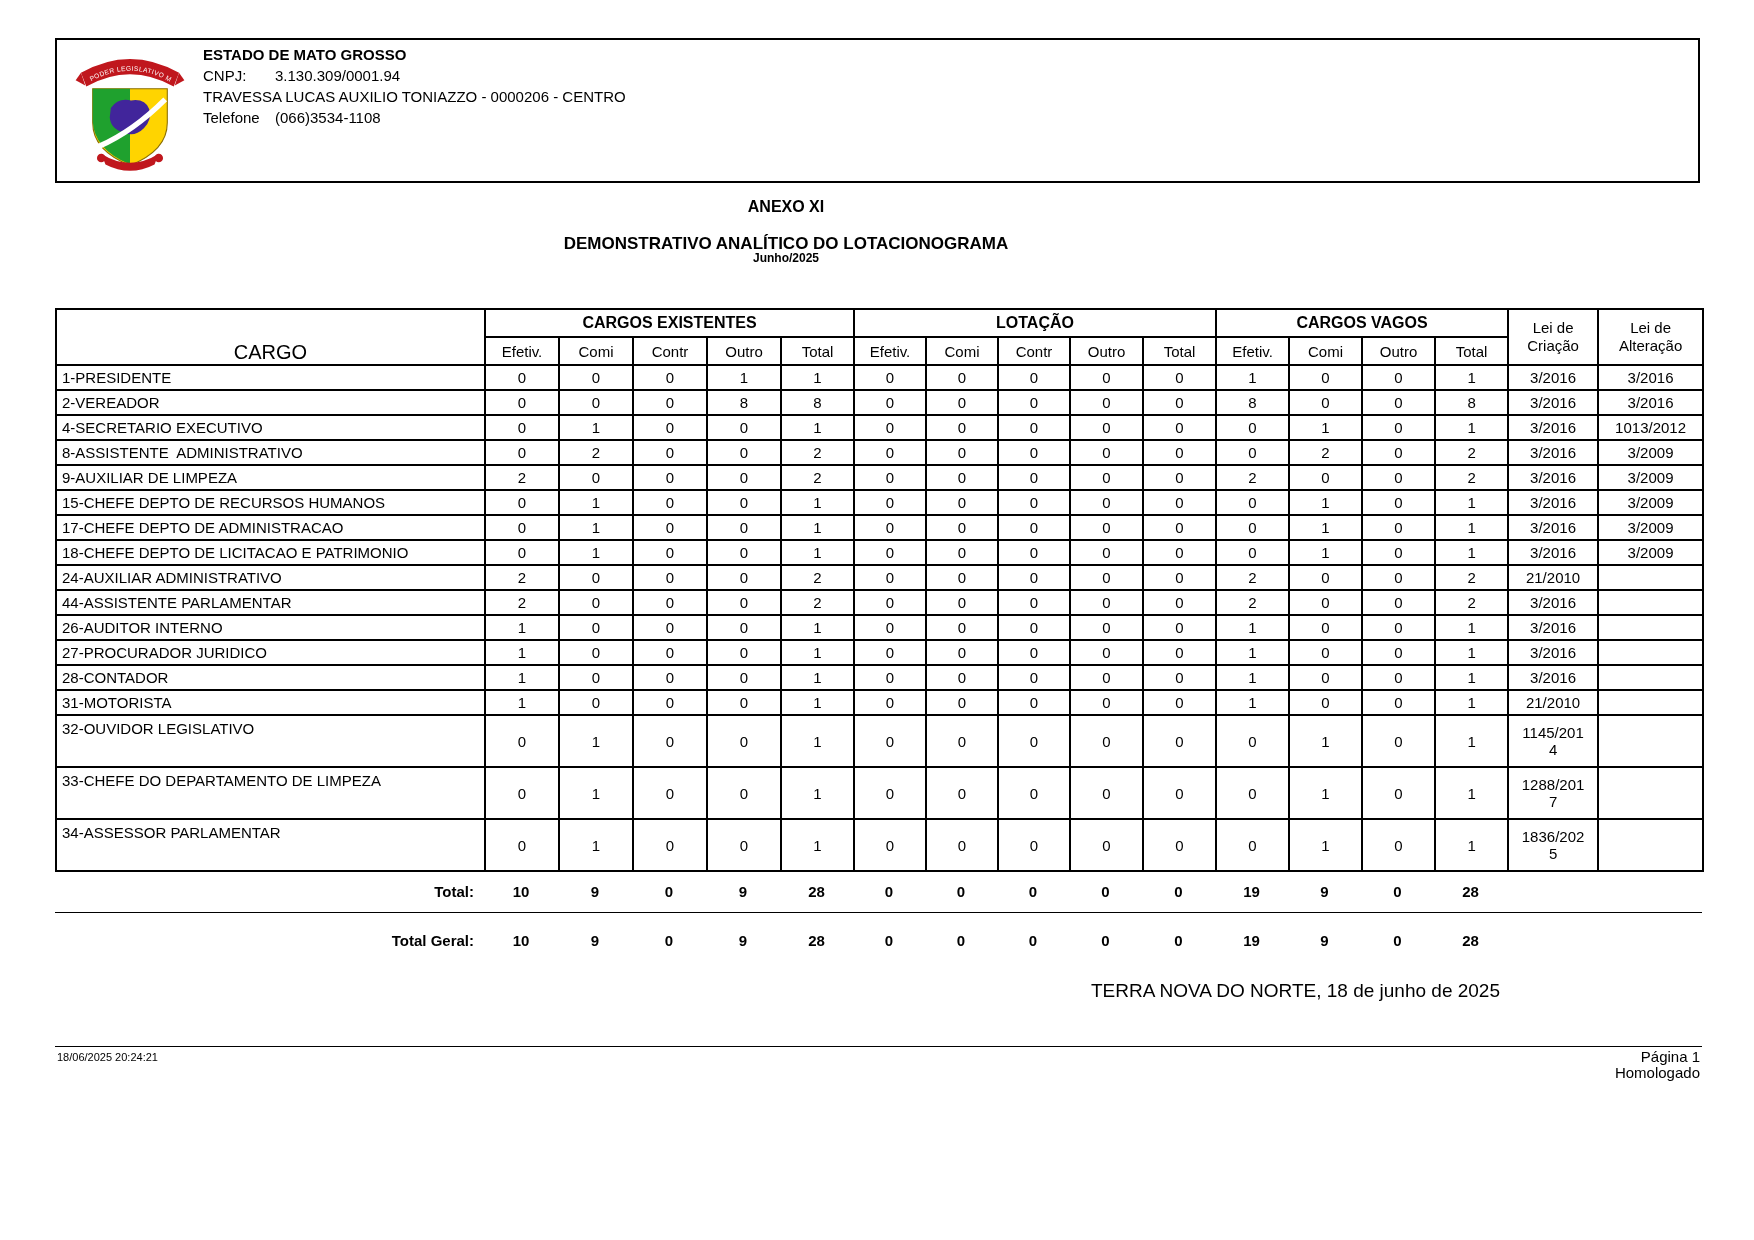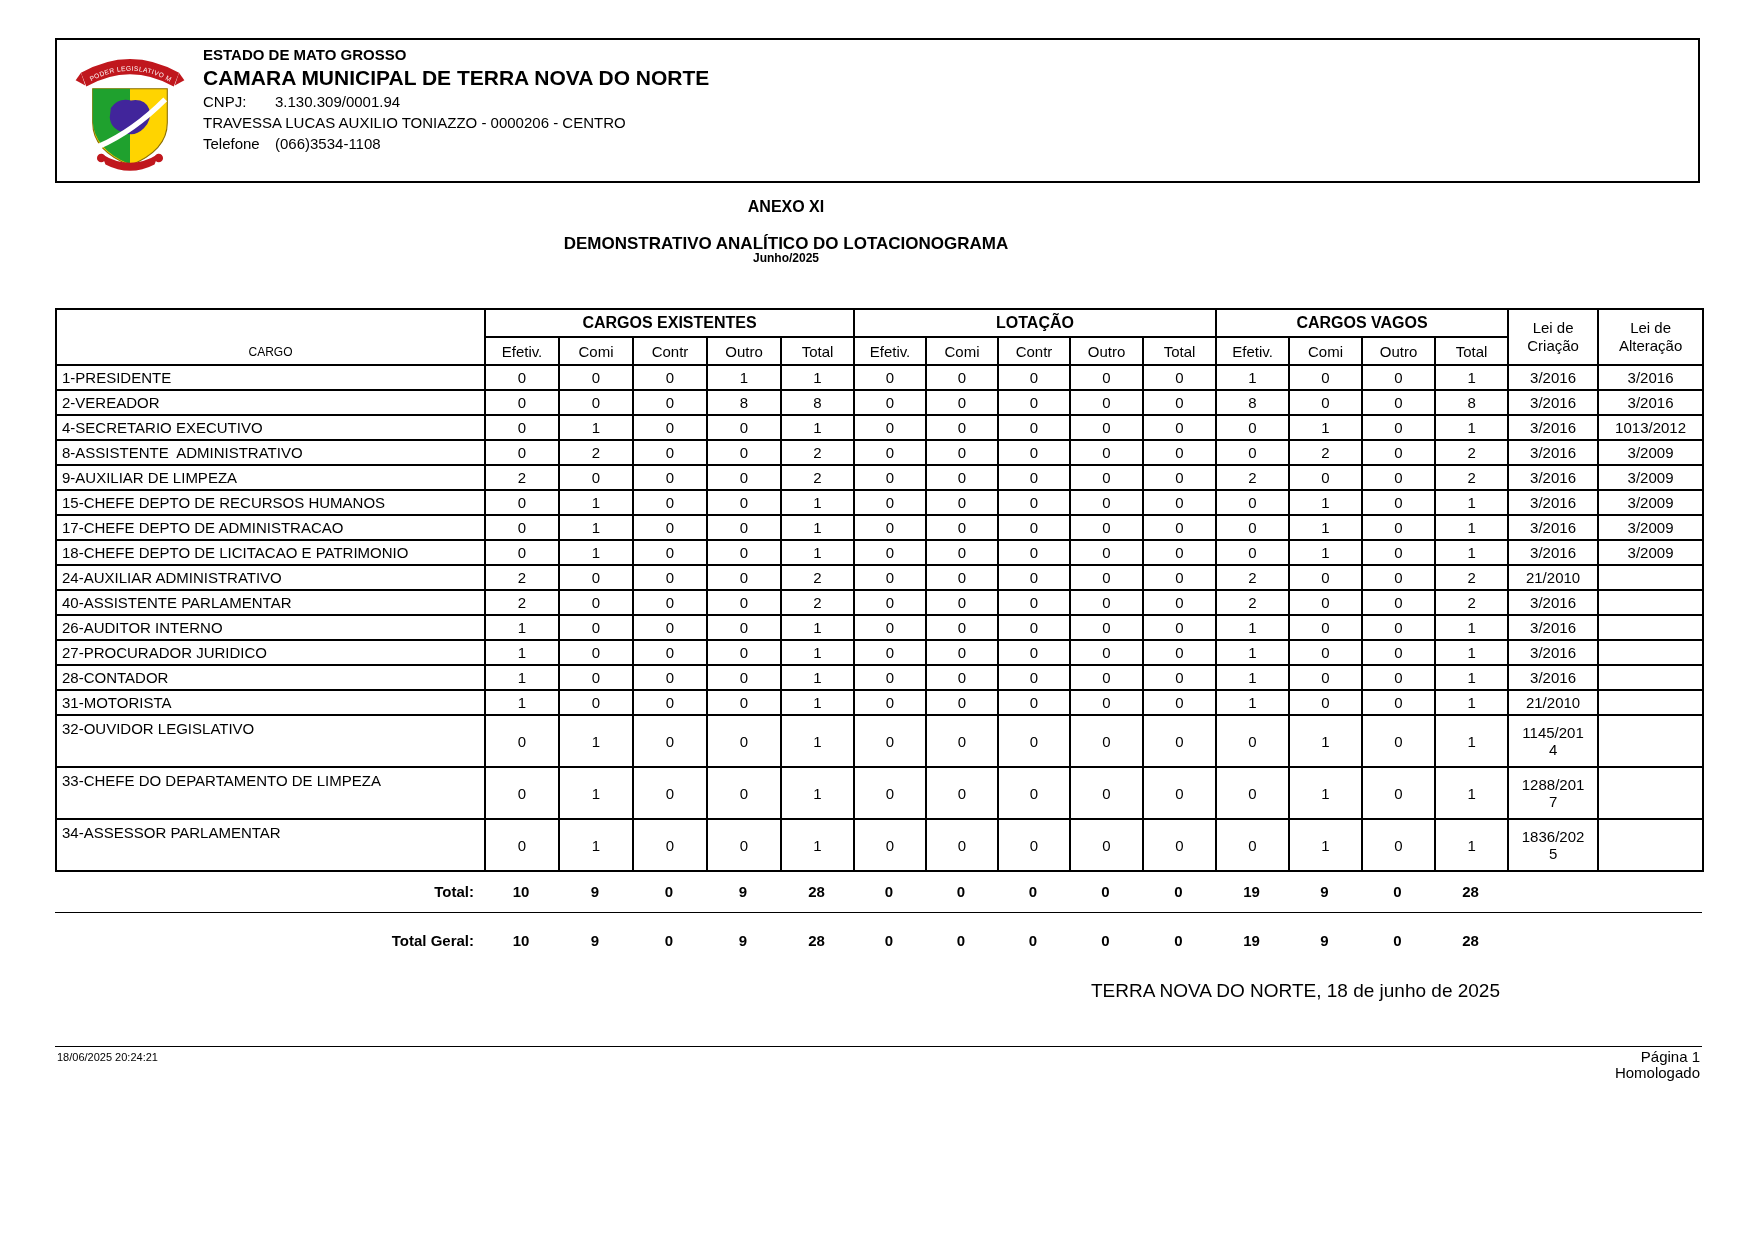--- a/index.html
+++ b/index.html
@@ -24,21 +24,21 @@
   .doc-title     { top:234px; font-size:17px; font-weight:bold; }
   .period-title  { top:251px; font-size:12px; font-weight:bold; }
   
   .table-wrap { position:absolute; left:55px; top:308px; width:1647px; }
   table.grid { border-collapse:collapse; table-layout:fixed; width:1647px; }
   table.grid th, table.grid td {
     border:2px solid #000; overflow:hidden; font-weight:normal;
   }
   table.grid th { font-size:15px; height:26px; padding:0 2px; }
   table.grid th.group { font-size:16px; font-weight:bold; }
-  table.grid th.cargo-head { vertical-align:bottom; padding-bottom:5px; font-size:12px; }
+  table.grid th.cargo-head { vertical-align:bottom; font-size:20px; }
   table.grid th.lei-head { font-size:15px; line-height:18px; }
   table.grid td { height:23px; font-size:15px; text-align:center; padding:0 2px; vertical-align:middle; }
   table.grid td.cargo { text-align:left; padding:0 5px; white-space:pre; }
   table.grid tr.tall td { height:46px; }
   table.grid tr.tall td.cargo { vertical-align:top; padding-top:4px; }
   table.grid td.lei { padding:0 10px; word-break:break-all; line-height:17px; }
   
   table.totals { border-collapse:collapse; table-layout:fixed; width:1647px; margin-top:7px; }
   table.totals td { border:none; font-size:15px; font-weight:bold; text-align:center; height:24px; padding:0 2px; }
   table.totals td.cargo { text-align:right; padding-right:10px; }
@@ -74,21 +74,20 @@
 
         <path d="M26 96 Q58 82 88 52" stroke="#ffffff" stroke-width="5" fill="none"></path>
 
         <path d="M28 103 Q55 120 82 103 L78 113 Q55 125 32 113 Z" fill="#c0171d"></path>
         <circle cx="28" cy="107" r="4" fill="#c0171d"></circle>
         <circle cx="82" cy="107" r="4" fill="#c0171d"></circle>
       </svg>
     </div>
     <div class="head-text">
       <div class="state-name">ESTADO DE MATO GROSSO</div>
-      <div class="institution-name">CAMARA MUNICIPAL DE TERRA NOVA DO NORTE</div>
       <div class="head-line"><span class="lbl">CNPJ:</span><span>3.130.309/0001.94</span></div>
       <div class="head-line">TRAVESSA LUCAS AUXILIO TONIAZZO - 0000206 - CENTRO</div>
       <div class="head-line"><span class="lbl">Telefone</span><span>(066)3534-1108</span></div>
     </div>
   </div>
 
   <div class="title-block annex-title" style="position:absolute;">ANEXO XI</div>
   <div class="title-block doc-title" style="position:absolute;">DEMONSTRATIVO ANALÍTICO DO LOTACIONOGRAMA</div>
   <div class="title-block period-title" style="position:absolute;">Junho/2025</div>
 
@@ -311,21 +310,21 @@
             <td>0</td>
             <td>0</td>
             <td>2</td>
             <td>0</td>
             <td>0</td>
             <td>2</td>
             <td class="lei">21/2010</td>
             <td class="lei"></td>
           </tr>
           <tr>
-            <td class="cargo">40-ASSISTENTE PARLAMENTAR</td>
+            <td class="cargo">44-ASSISTENTE PARLAMENTAR</td>
             <td>2</td>
             <td>0</td>
             <td>0</td>
             <td>0</td>
             <td>2</td>
             <td>0</td>
             <td>0</td>
             <td>0</td>
             <td>0</td>
             <td>0</td>

